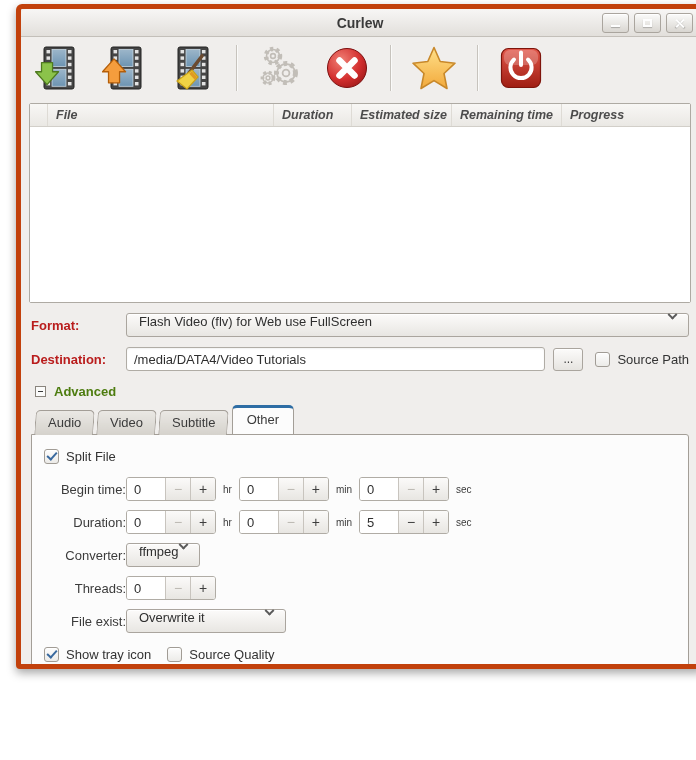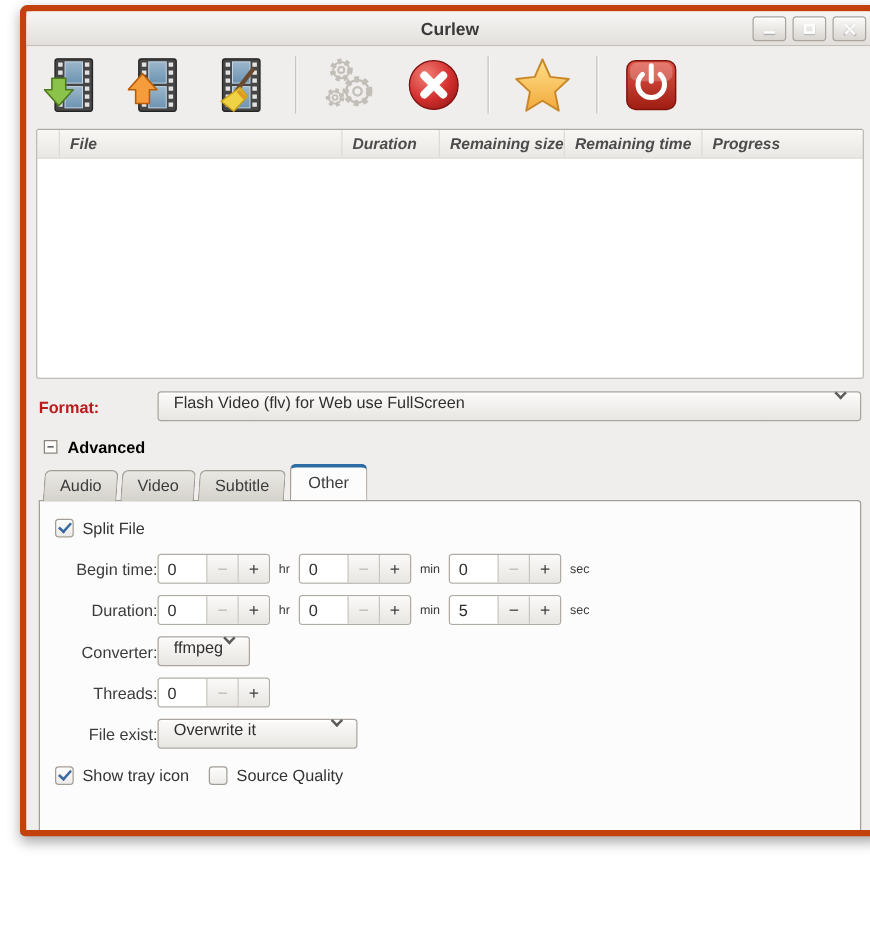--- a/index.html
+++ b/index.html
@@ -61,21 +61,21 @@
     background:linear-gradient(#fdfdfd,#ecebe8); position:relative; flex:0 0 15px; box-shadow:inset 0 1px 0 #fff; }
   .cb .mark{ display:none; position:absolute; left:2px; top:2px; width:10px; height:6px;
     border-left:2.5px solid #39699e; border-bottom:2.5px solid #39699e; transform:rotate(-48deg); }
   .cb.checked .mark{ display:block; }
   .cblabel{ font-size:13px; color:#333; margin-left:7px; white-space:nowrap; }
   
   .advrow{ display:flex; align-items:center; margin:13px 0 0 14px; gap:8px; }
   .expander{ width:11px; height:11px; border:1px solid #89847d; background:#fbfbfa;
     display:flex; align-items:center; justify-content:center; }
   .expander .minus{ width:5px; height:1.6px; background:#3a3a3a; }
-  .advlabel{ font-size:13px; font-weight:bold; color:#000000; }
+  .advlabel{ font-size:13px; font-weight:bold; color:#4d7c0f; }
   .tabs{ display:flex; margin:6px 0 0 14px; position:relative; z-index:2; align-items:flex-end; }
   .tab{ padding:4px 12px 5px; font-size:13px; color:#3b3b3b;
     background:linear-gradient(#eae8e4,#d5d2cc); border:1px solid #a39e97; border-bottom:none;
     border-radius:5px 5px 0 0; margin-right:3px; position:relative; top:1px; transform:skewX(-4deg); }
   .tab > span{ display:inline-block; transform:skewX(4deg); }
   .tab.active{ background:#fcfcfc; border-top:3px solid #2e6da4; top:0; padding:4px 14px 7px;
     z-index:3; transform:none; }
   .tab.active > span{ transform:none; }
   .notebook{ margin:0 10px; height:275px; border:1px solid #a39e97; background:#fcfcfc;
     border-radius:0 3px 3px 3px; padding:9px 12px 6px; position:relative; z-index:1; }
@@ -212,35 +212,43 @@
         <line x1="24" y1="8.5" x2="24" y2="21" stroke="#fff" stroke-width="4" stroke-linecap="round"></line>
       </svg>
     </div>
   </div>
 
   <div class="filelist">
     <div class="fl-header">
       <div class="fl-col c-pre"></div>
       <div class="fl-col c-file">File</div>
       <div class="fl-col c-dur">Duration</div>
-      <div class="fl-col c-size">Remaining size</div>
+      <div class="fl-col c-size">Estimated size</div>
       <div class="fl-col c-rem">Remaining time</div>
       <div class="fl-col c-prog">Progress</div>
     </div>
     <div class="fl-body"></div>
   </div>
 
   <div class="row">
     <div class="rlabel">Format:</div>
     <div class="combo grow">
       <span class="cval">Flash Video (flv) for Web use FullScreen</span>
       <span class="chev"></span>
     </div>
   </div>
 
+  <div class="row">
+    <div class="rlabel">Destination:</div>
+    <input class="entry grow" value="/media/DATA4/Video Tutorials" style="">
+    <div class="browse">...</div>
+    <div style="width:12px"></div>
+    <div class="cb"></div>
+    <div class="cblabel">Source Path</div>
+  </div>
 
   <div class="advrow">
     <div class="expander">
         <span class="minus"></span>
       </div>
     <div class="advlabel">Advanced</div>
   </div>
 
   <div class="tabs">
     <div class="tab"><span>Audio</span></div>

